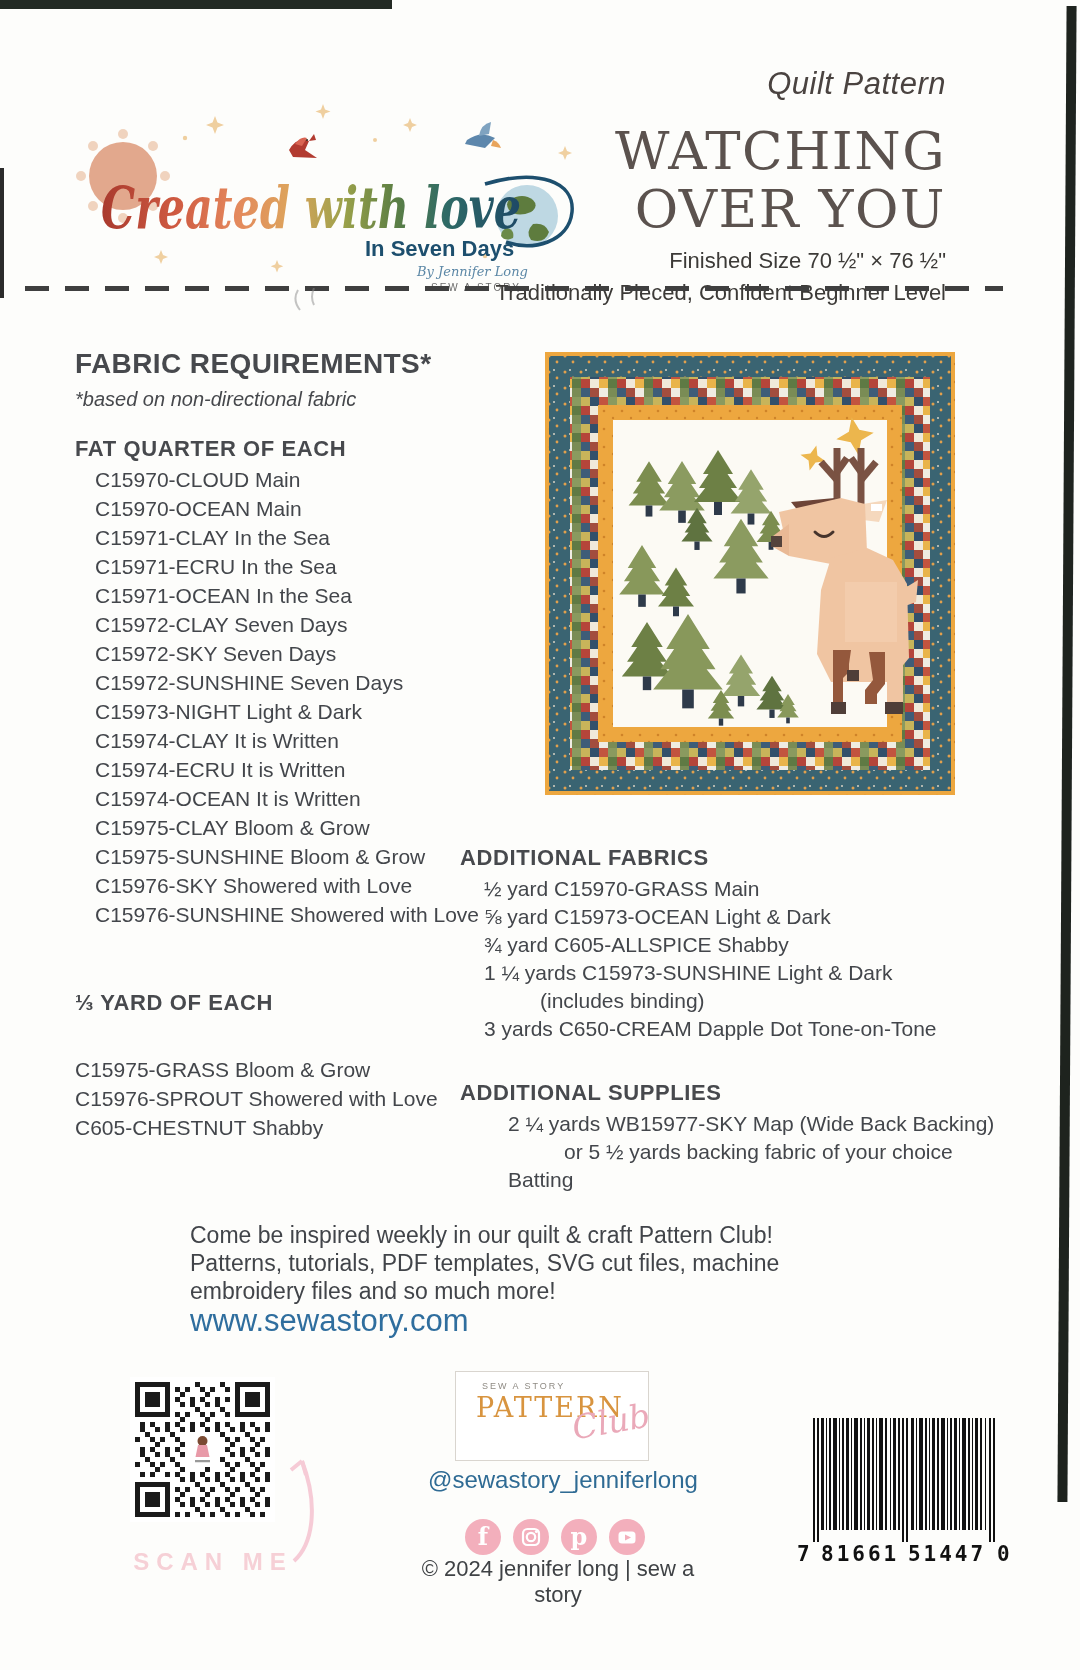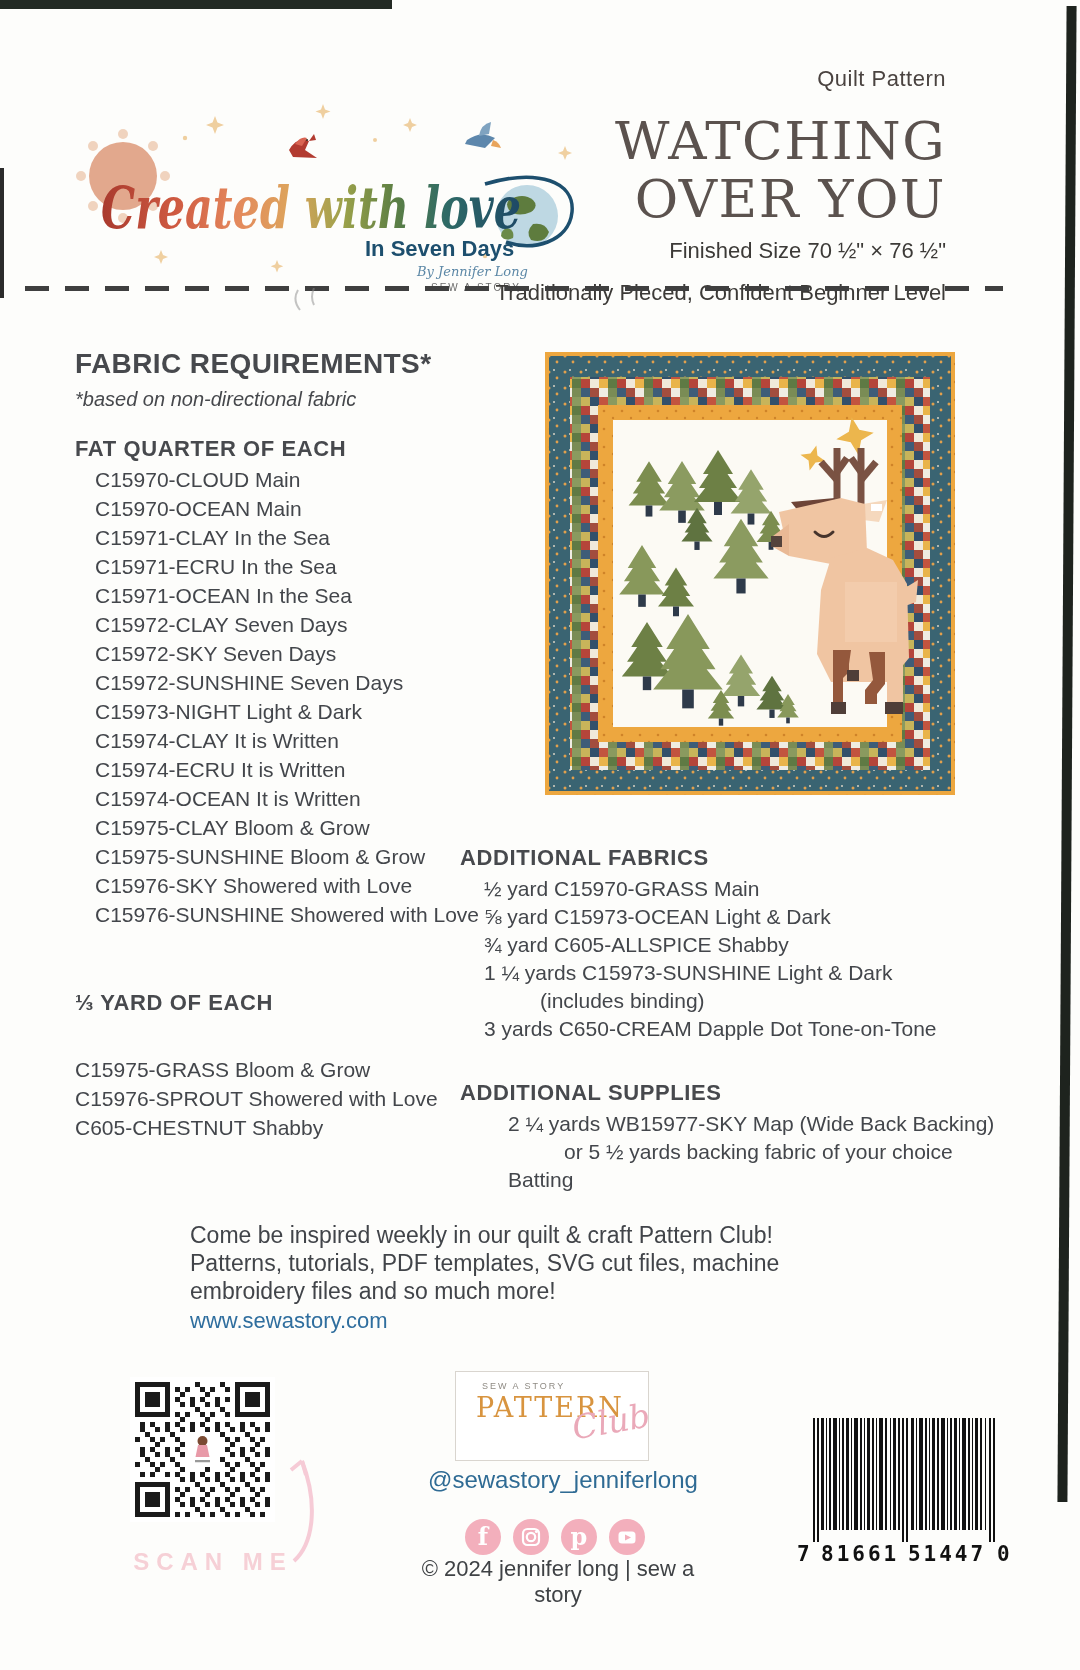--- a/index.html
+++ b/index.html
@@ -11,41 +11,41 @@
   }
   .abs{position:absolute;}
 
   
   .scan-top{left:0;top:0;width:392px;height:9px;background:#232a24;}
   .scan-left{left:0;top:168px;width:4px;height:130px;background:#2b2b2b;}
   .scan-right{left:1062px;top:6px;width:10px;height:1496px;background:#1e231e;transform:rotate(0.35deg);}
 
   
   .title-block{right:134px;top:66px;text-align:right;}
-  .pattern-type{font-size:22px;color:#4a4340;letter-spacing:.5px;}
+  .pattern-type{font-style:italic;font-size:31px;color:#4a4340;letter-spacing:.5px;}
   .main-title{font-family:"DejaVu Serif","Liberation Serif",serif;font-size:53px;line-height:58px;
     color:#5b524e;letter-spacing:1.5px;margin-top:20px;}
   .finished-size{font-size:22px;color:#3c3a37;margin-top:10px;}
-  .level-line{font-size:22px;color:#3c3a37;margin-top:16px;}
+  .level-line{font-size:22px;color:#3c3a37;margin-top:6px;}
 
   .dashes{left:25px;top:286px;width:978px;height:5px;
     background:repeating-linear-gradient(90deg,#3f3f3f 0 24px,transparent 24px 40px);}
 
   
   .col-left{left:75px;}
   .h1{font-size:28px;font-weight:bold;color:#47494d;letter-spacing:.4px;}
   .note{font-style:italic;font-size:20px;color:#46484c;}
   .h2{font-size:22px;font-weight:bold;color:#47494d;letter-spacing:.6px;}
   .list{font-size:21px;line-height:29px;color:#43464b;}
   .rlist{font-size:21px;line-height:28px;color:#43464b;margin-left:24px;}
   .rlist .indent{padding-left:56px;}
 
   
   .promo{left:190px;top:1221px;width:700px;text-align:left;font-size:23px;line-height:28px;color:#414449;}
-  .website{color:#2f6e9e;font-size:22px;margin-top:2px;display:inline-block;}
+  .website{color:#2f6e9e;font-size:31px;margin-top:2px;display:inline-block;}
 
   
   .scanme{left:118px;top:1548px;width:190px;text-align:center;
     font-size:24px;font-weight:bold;letter-spacing:7px;color:#f6d0d6;}
   .club-box{left:455px;top:1371px;width:192px;height:88px;border:1px solid #d9d5cf;background:#fff;}
   .club-brand{left:26px;top:9px;font-size:9px;letter-spacing:2px;color:#8f8b84;}
   .club-word{left:20px;top:20px;font-family:"DejaVu Serif","Liberation Serif",serif;
     font-size:27px;letter-spacing:2px;color:#d8943f;}
   .club-script{left:116px;top:30px;font-family:"DejaVu Serif",serif;font-style:italic;
     font-size:33px;color:#eaa9b9;transform:rotate(-10deg);}

